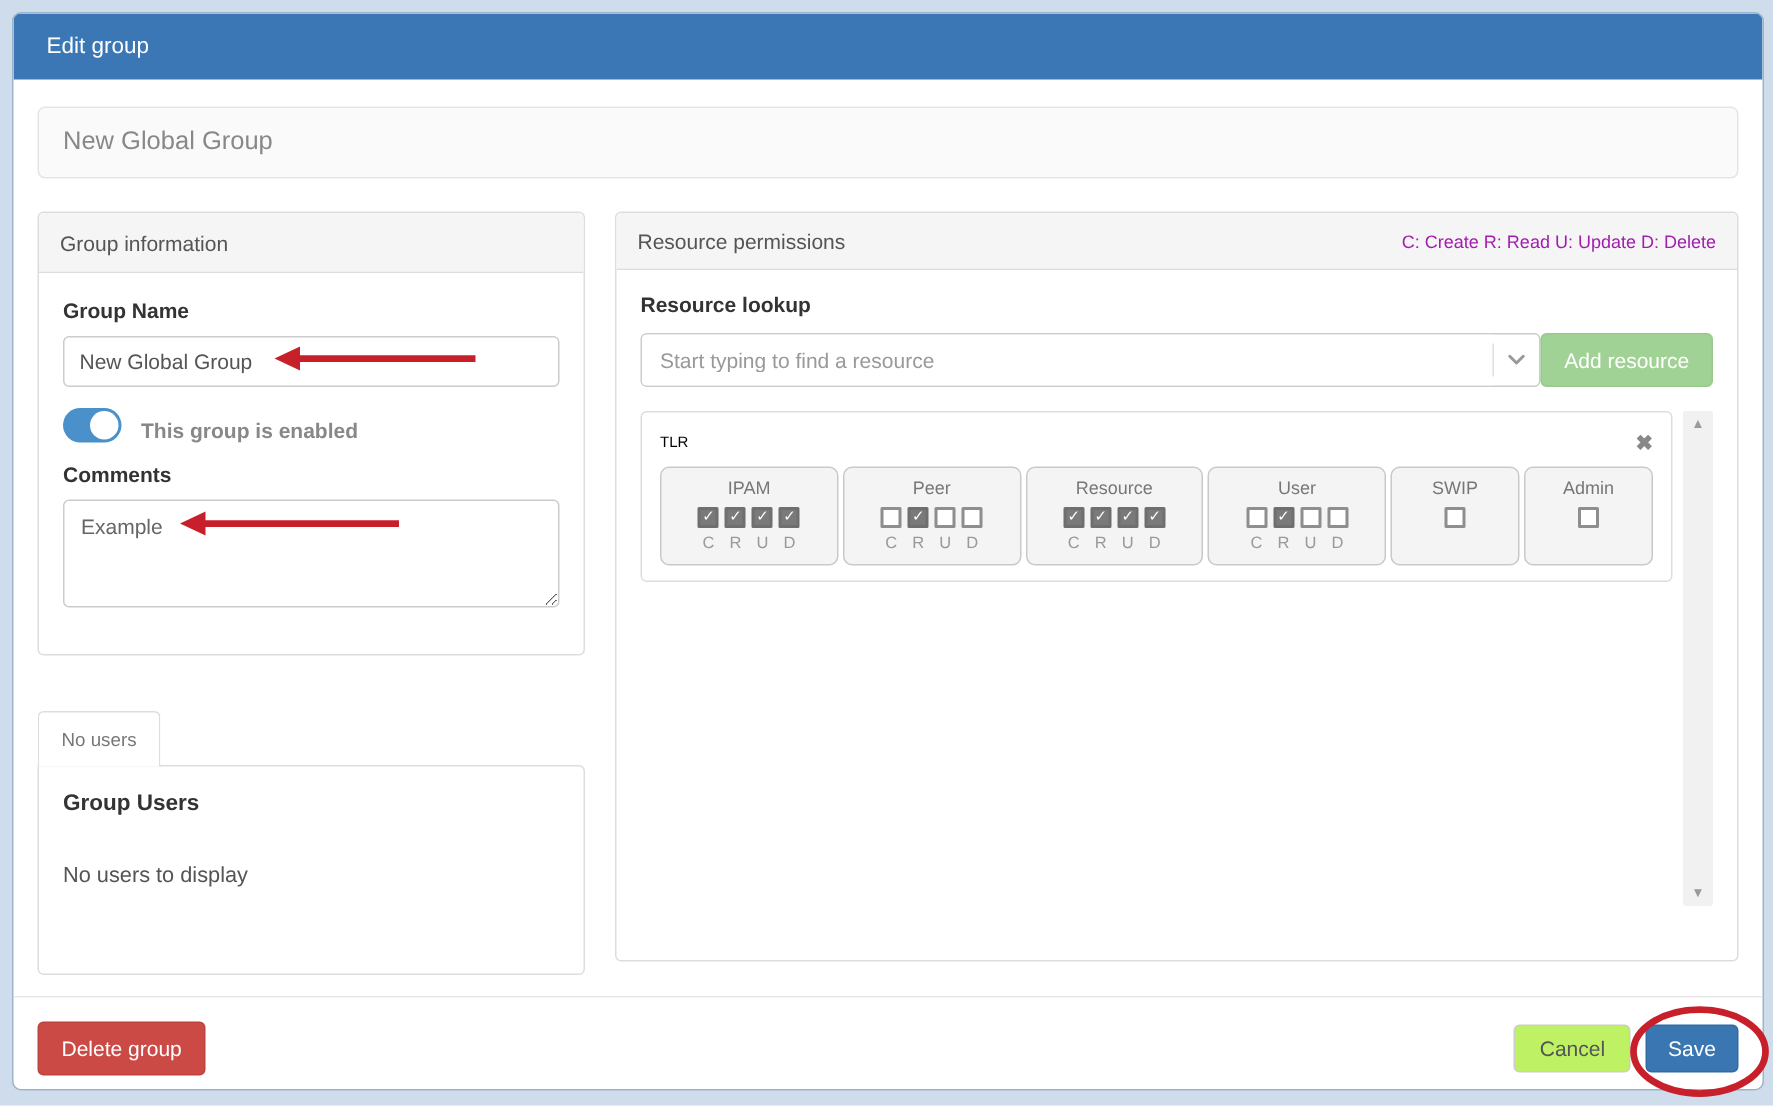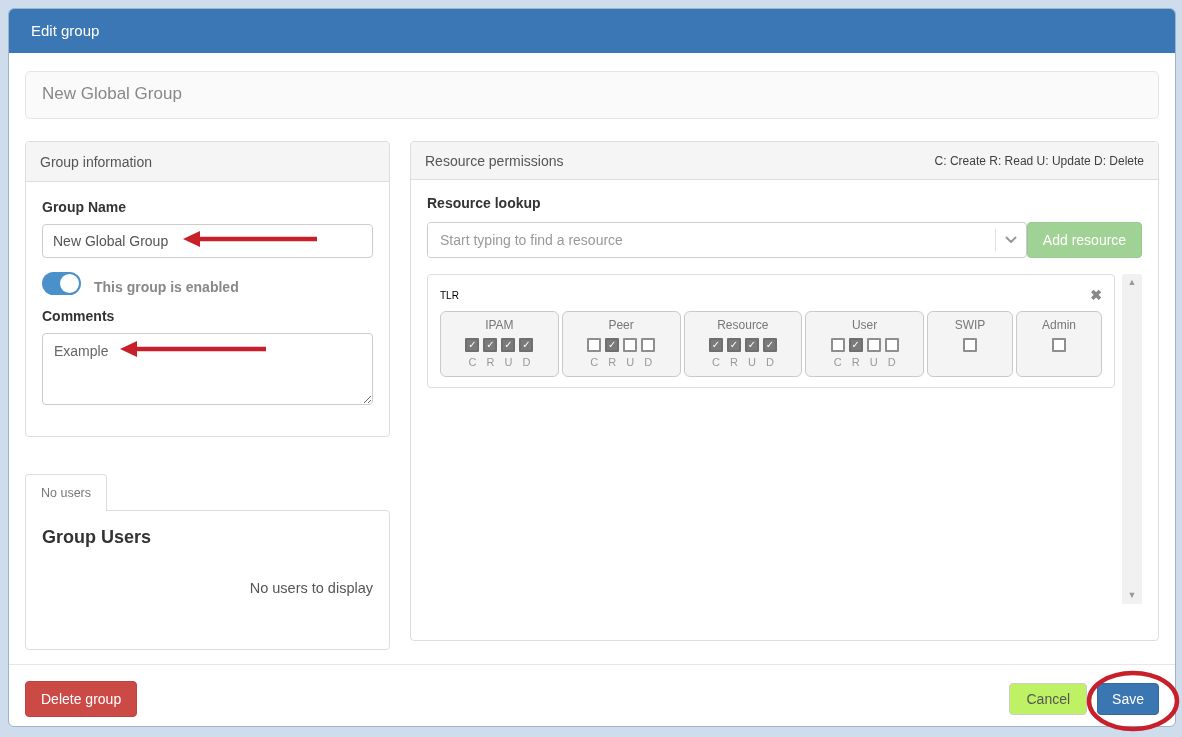--- a/index.html
+++ b/index.html
@@ -67,26 +67,26 @@
     font-family:"Liberation Sans", sans-serif; resize:both; outline:none;
   }
 
   .tab {
     display:inline-block; margin-top:37px; padding:0 15px; height:37px; line-height:36px;
     border:1px solid #ddd; border-bottom:none; border-radius:4px 4px 0 0;
     background:#fff; color:#777; font-size:12.5px; position:relative; z-index:2;
     margin-bottom:-1px; cursor:pointer;
   }
   .users-card { height:140px; border:1px solid #ddd; border-radius:0 4px 4px 4px; padding:16px; position:relative; z-index:1; }
-  .users-header { font-weight:bold; font-size:18px; color:#333; }
-  .users-empty { text-align:right; color:#555; font-size:14.5px; margin-top:32px; }
+  .users-header { font-weight:bold; font-size:15px; color:#333; }
+  .users-empty { text-align:left; color:#555; font-size:14.5px; margin-top:32px; }
 
   .perm-card { height:500px; }
   .perm-card > .card-header { height:38px; }
-  .perm-legend { font-size:12px; color:#404040; }
+  .perm-legend { font-size:12px; color:#a21caf; }
   .perm-body { padding:14px 16px 0; }
   .lookup-label { margin-bottom:10px; }
   .lookup-row { display:flex; }
   .combo {
     flex:0 0 600px; height:36px; border:1px solid #ccc; border-radius:4px;
     display:flex; align-items:center; overflow:hidden; background:#fff;
   }
   .combo input {
     flex:1; border:none; outline:none; height:100%; padding:0 12px;
     font-size:14px; color:#555; font-family:"Liberation Sans", sans-serif;

